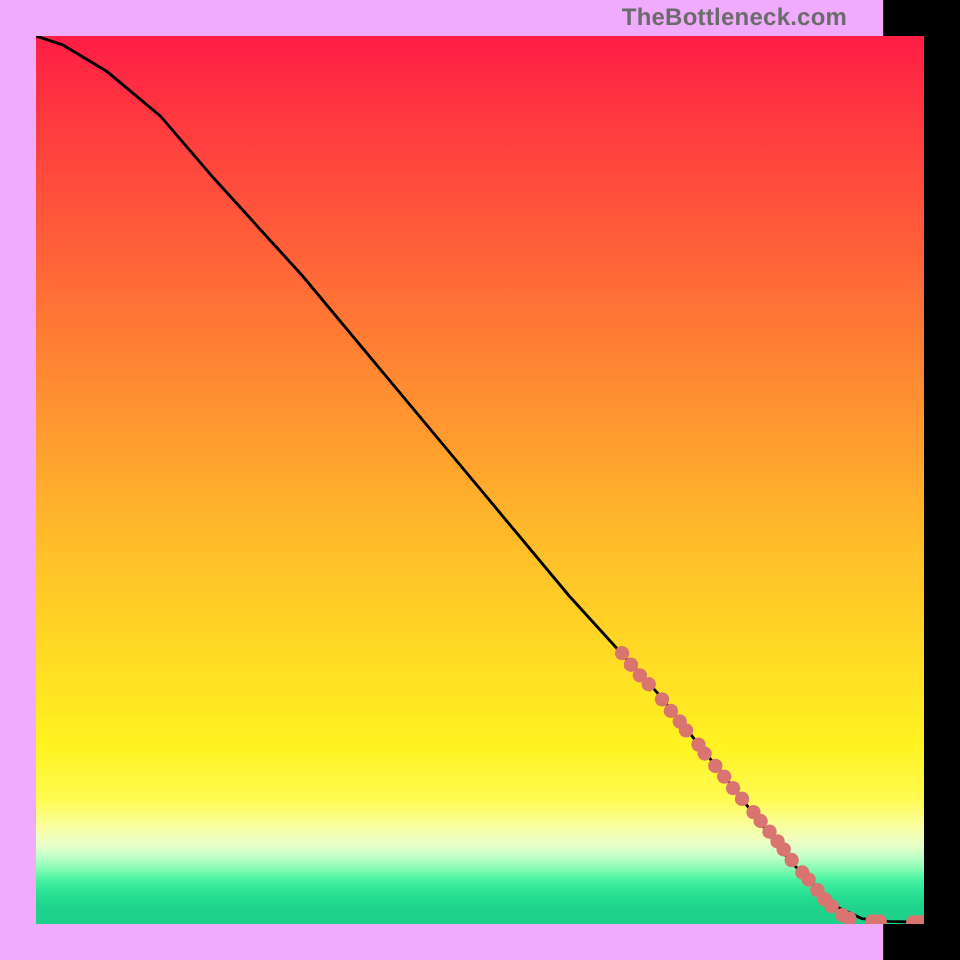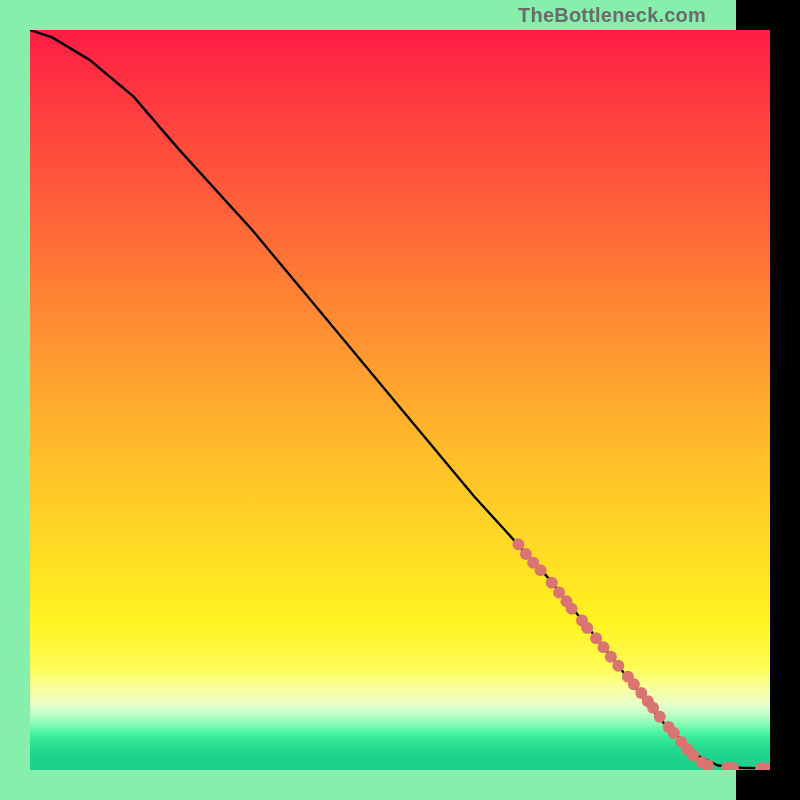--- a/index.html
+++ b/index.html
@@ -8,21 +8,21 @@
     width: 800px;
     height: 800px;
     background: #000;
     overflow: hidden;
     font-family: Arial, Helvetica, sans-serif;
   }
   .frame {
     position: relative;
     width: 736px;
     height: 800px;
-    background: #86efac;
+    background: #f0abfc;
   }
   .plot {
     position: absolute;
     left: 30px;
     top: 30px;
     width: 740px;
     height: 740px;
     
     background: linear-gradient(
       to bottom,

